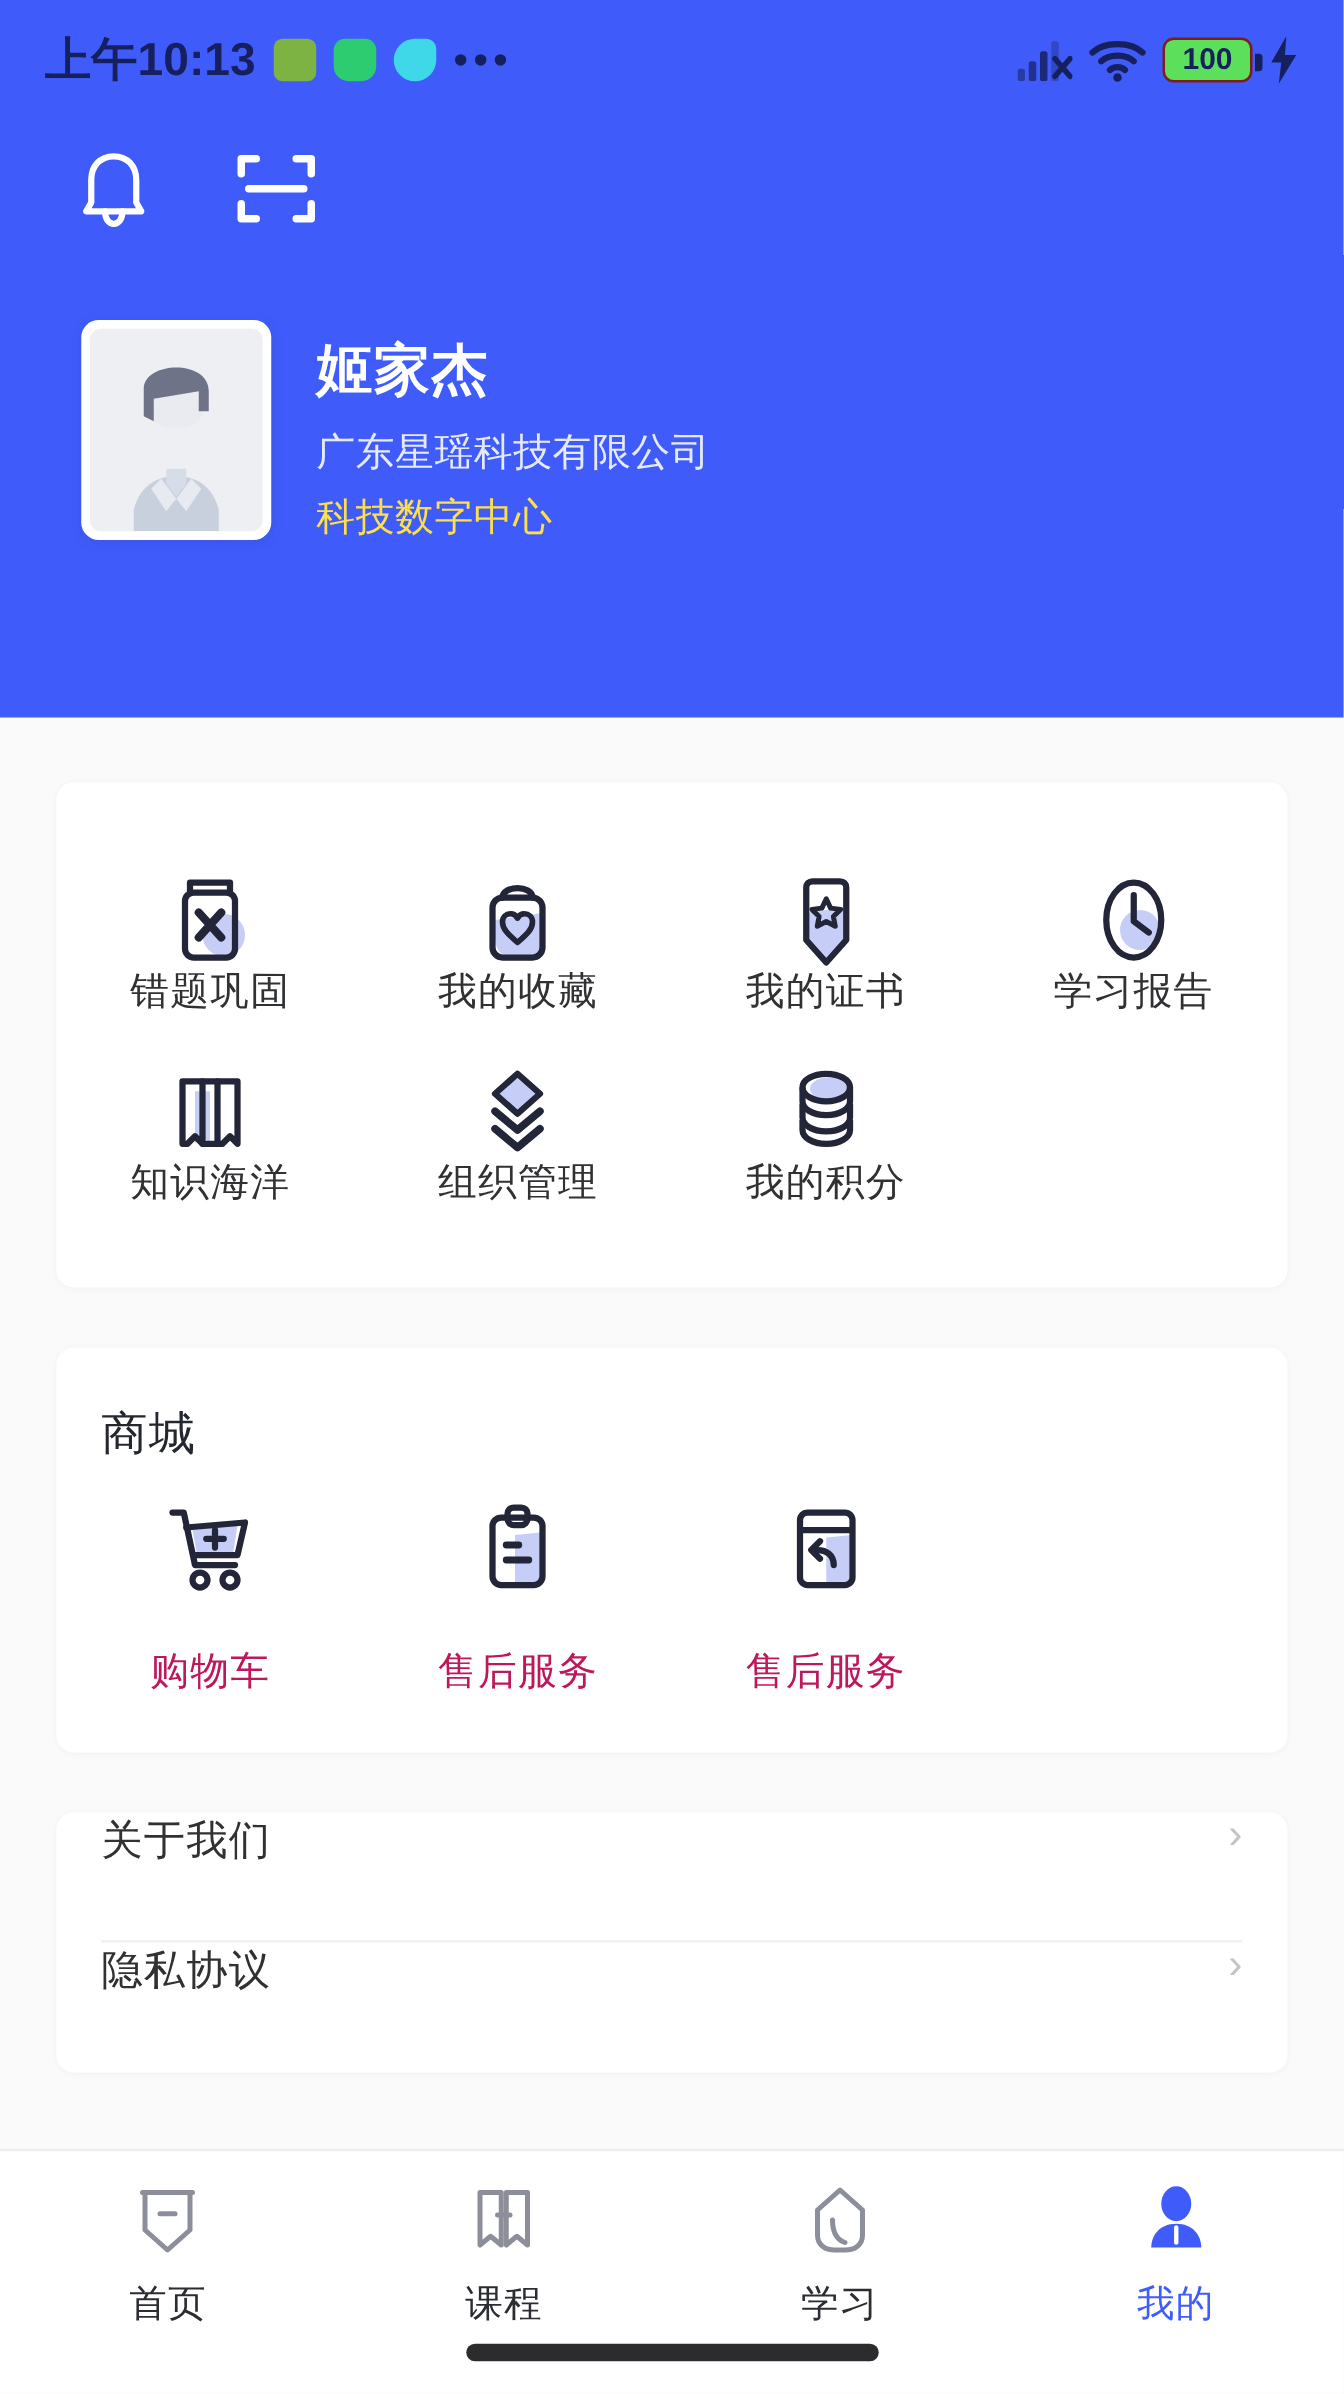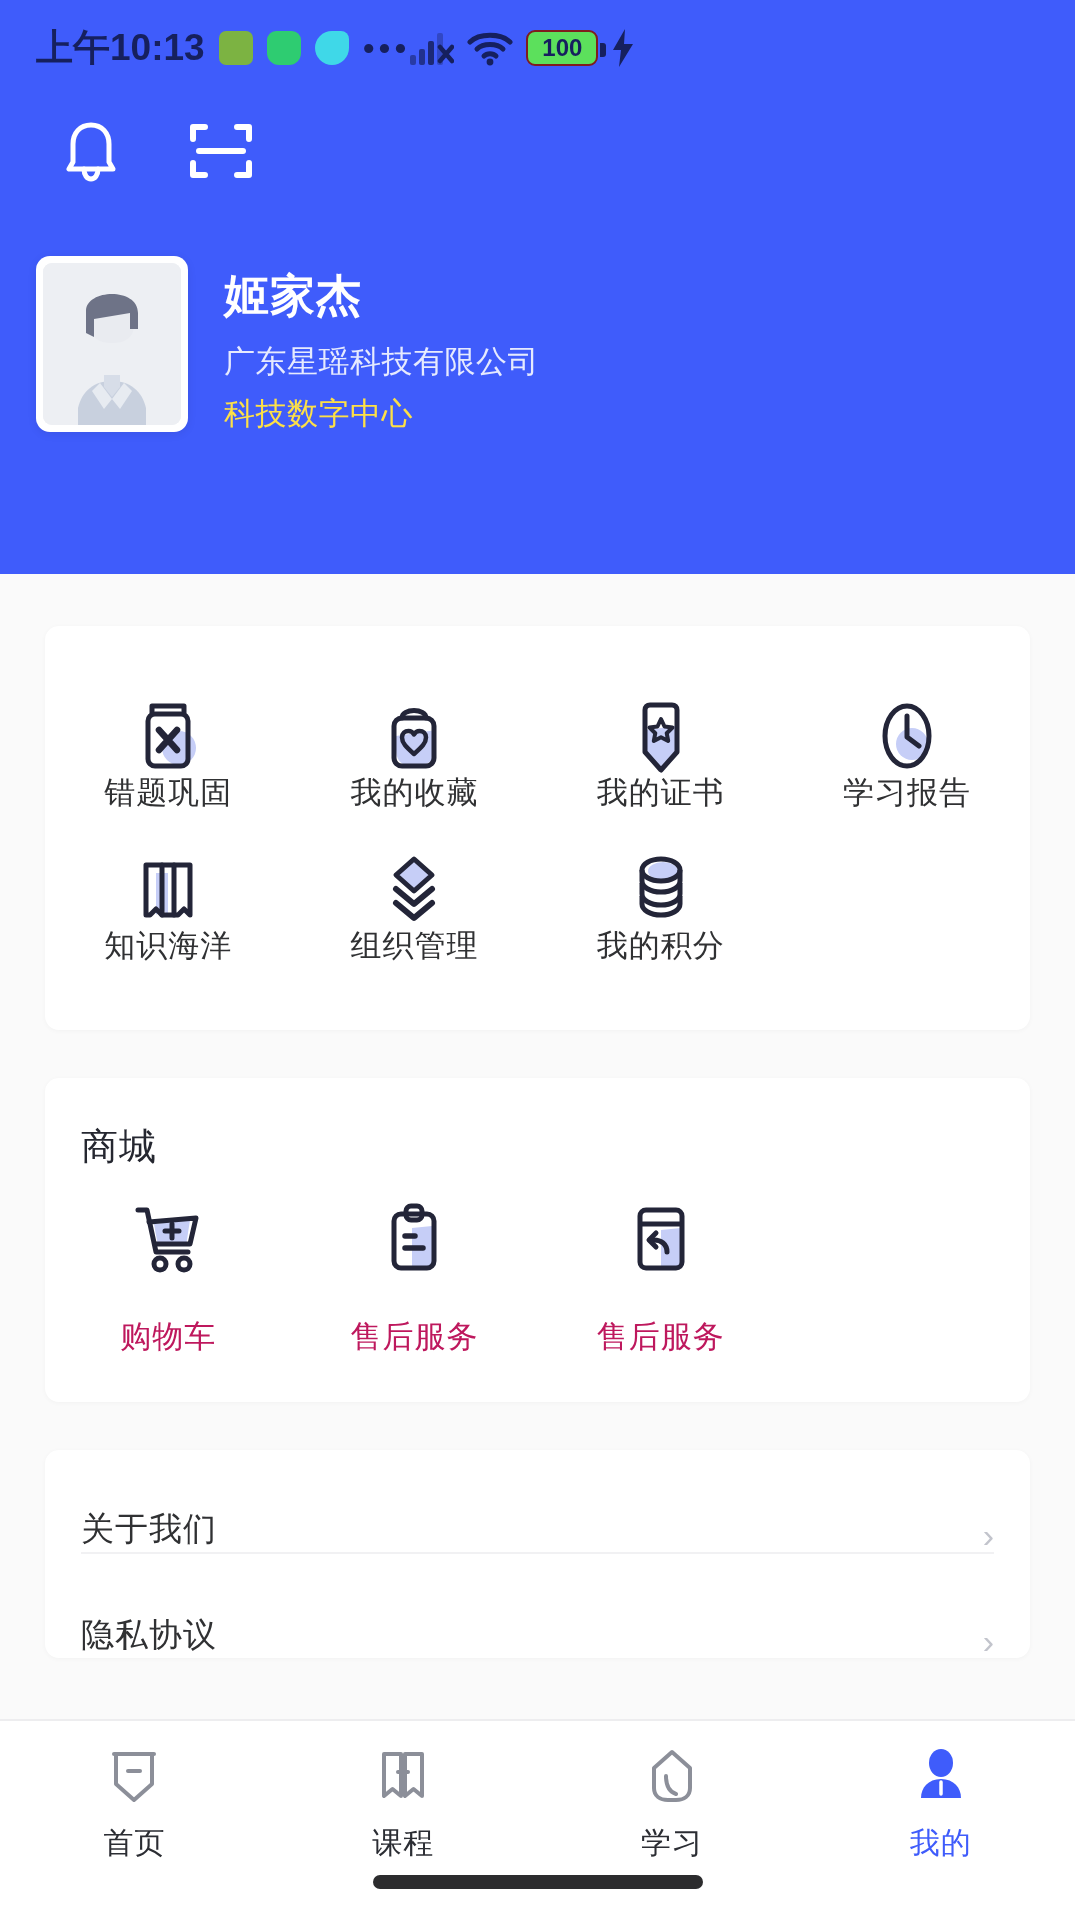--- a/index.html
+++ b/index.html
@@ -11,21 +11,21 @@
   }
   .phone { position:relative; width:1075px; height:1915px; background:#FAFAFA; }
 
   
   .header {
     position:absolute; top:0; left:0; width:1075px; height:574px;
     background:#3F5CFB;
   }
   .statusbar {
     position:absolute; top:0; left:0; width:100%; height:96px;
-    display:flex; align-items:center; 
+    display:flex; align-items:center; justify-content:space-between;
     padding:0 36px;
   }
   .sb-left { display:flex; align-items:center; gap:14px; }
   .sb-time {
     color:#16205e; font-size:37px; font-weight:600; letter-spacing:0px;
     white-space:nowrap;
   }
   .sb-badge { width:34px; height:34px; border-radius:7px; display:block; }
   .sb-badge.b1 { background:#7CB342; }
   .sb-badge.b2 { background:#2ECC71; border-radius:9px 9px 12px 12px; }
@@ -43,21 +43,21 @@
   }
   .battery-num { font-size:24px; font-weight:700; color:#16205e; line-height:1; }
 
   .header-icons {
     position:absolute; top:112px; left:52px;
     display:flex; align-items:center; gap:52px;
   }
   .hdr-btn { width:78px; height:78px; display:flex; align-items:center; justify-content:center; }
 
   .profile {
-    position:absolute; left:36px; top:256px;
+    position:absolute; left:65px; top:256px;
     display:flex; align-items:flex-start; gap:36px;
   }
   .avatar {
     width:152px; height:176px; border-radius:14px;
     background:#ffffff; padding:7px; flex:none;
     box-shadow:0 2px 10px rgba(0,0,0,0.08);
   }
   .avatar-inner {
     width:100%; height:100%; border-radius:9px; overflow:hidden;
     background:#EEF0F4; position:relative;
@@ -92,21 +92,21 @@
   }
   .shop-grid { display:flex; padding:28px 0 44px 0; }
   .shop-item {
     width:25%; display:flex; flex-direction:column; align-items:center;
   }
   .shop-icon { height:76px; display:flex; align-items:flex-end; justify-content:center; }
   .shop-label { margin-top:40px; font-size:31px; color:#be185d; letter-spacing:1px; }
 
   .list-card { padding:0 36px; }
   .list-row {
-    display:flex; align-items:flex-end; justify-content:space-between;
+    display:flex; align-items:flex-start; justify-content:space-between;
     height:104px; border-bottom:2px solid #F1F1F3;
   }
   .list-row:last-child { border-bottom:none; }
   .list-label { font-size:33px; color:#303133; letter-spacing:1px; }
   .chev { color:#C2C4CC; font-size:34px; font-weight:300; line-height:1; }
 
   
   .tabbar {
     position:absolute; bottom:0; left:0; width:1075px; height:196px;
     background:#FFFFFF; border-top:2px solid #EDEDEF;

